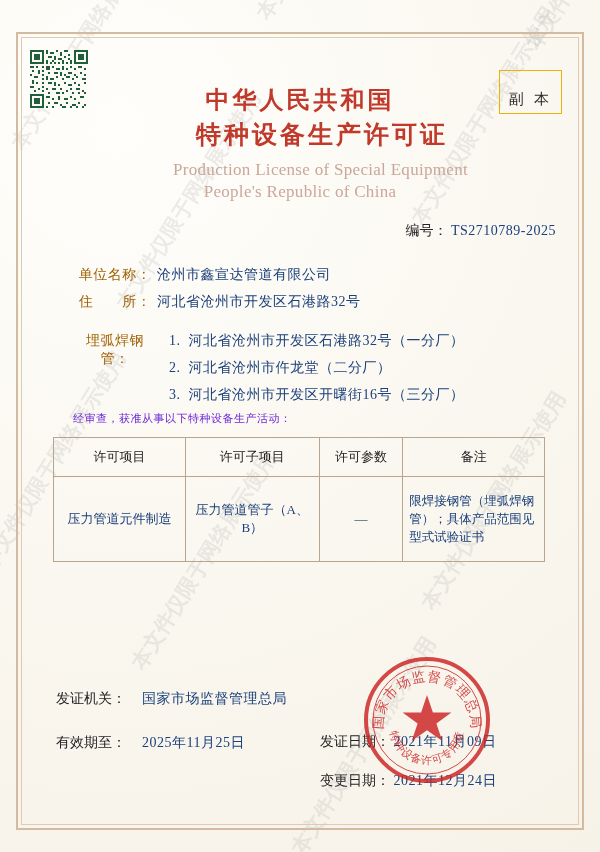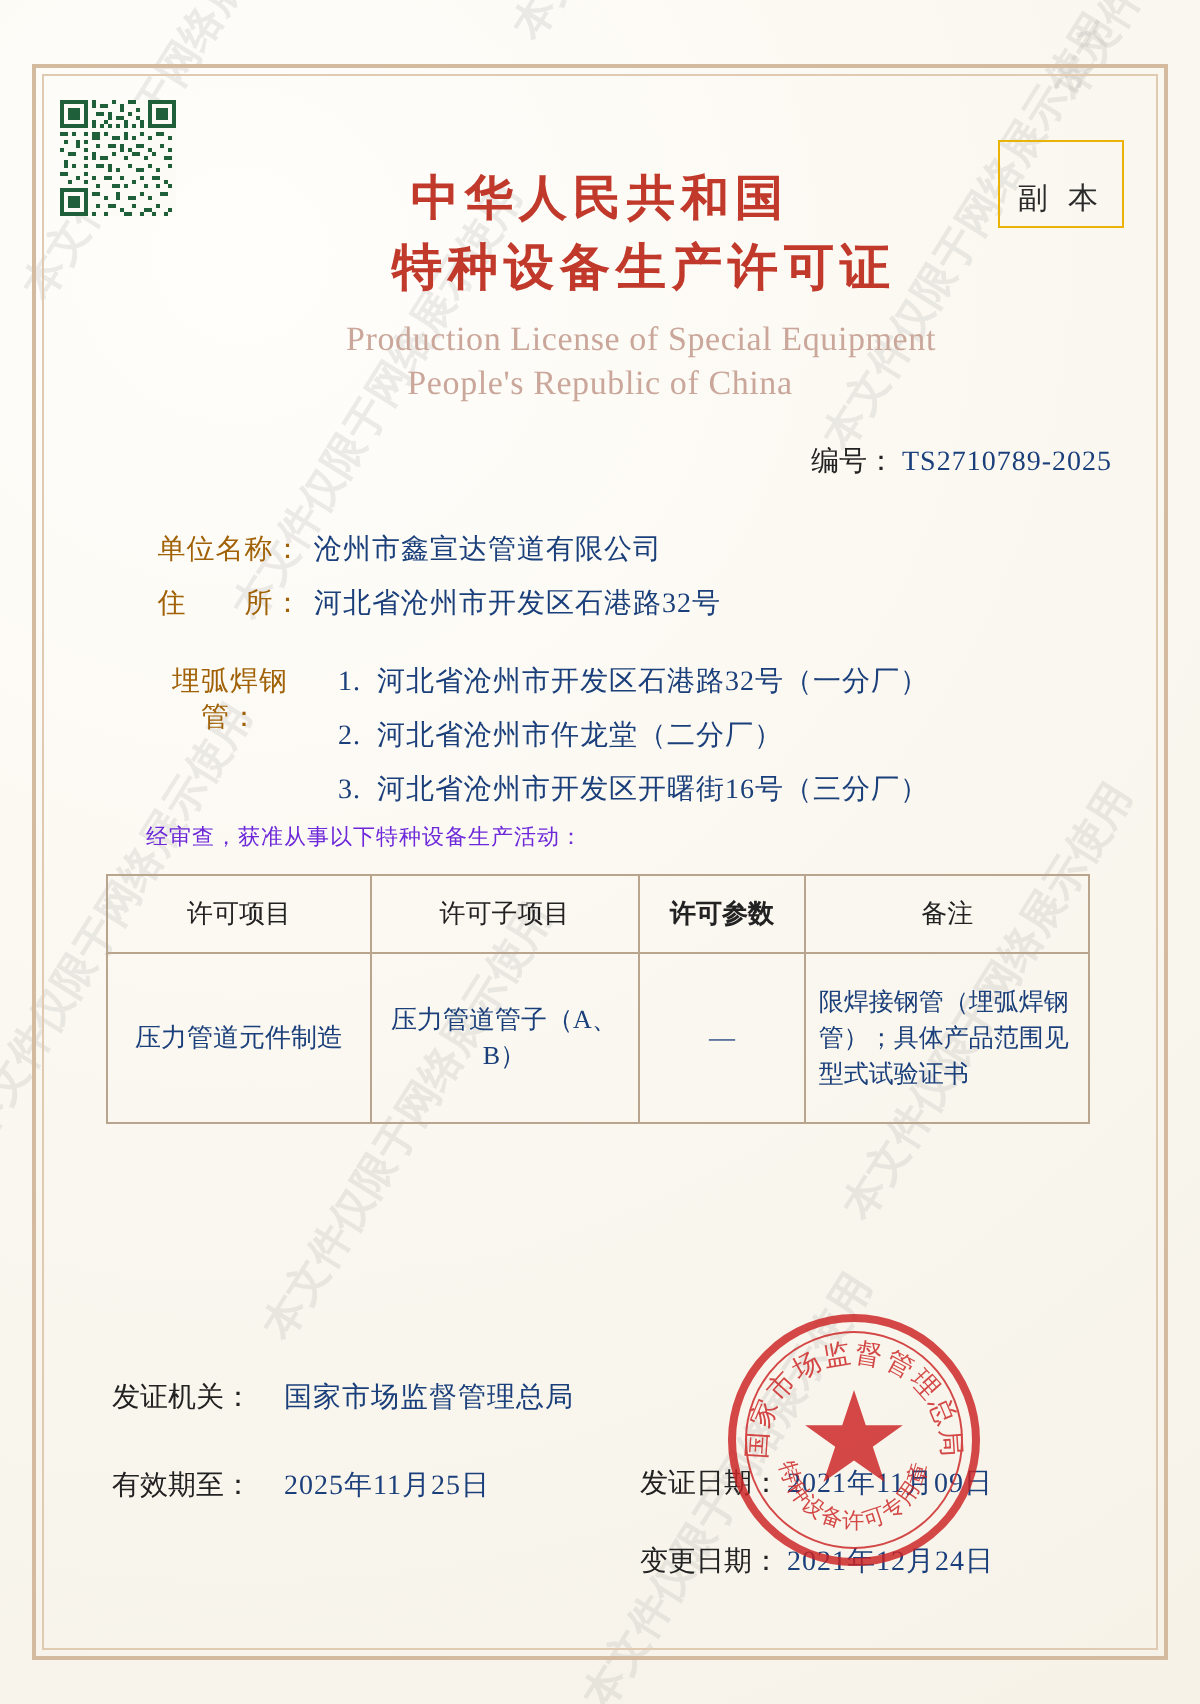--- a/index.html
+++ b/index.html
@@ -207,21 +207,21 @@
     padding: 6px 3px;
   }
   .tbl th {
     font-weight: normal;
     color: #222;
     height: 26px;
   }
   .tbl td { height: 72px; }
   .tbl .c1 { width: 134px; }
   .tbl .c2 { width: 134px; }
-  .tbl .c3 { width: 82px; font-weight: bold; }
+  .tbl .c3 { width: 82px; }
   .tbl .c4 { width: 142px; }
   .tbl td.remark {
     text-align: left;
     padding: 5px 6px;
     line-height: 1.45;
     font-size: 12.5px;
   }
 
   
   .bottom {

